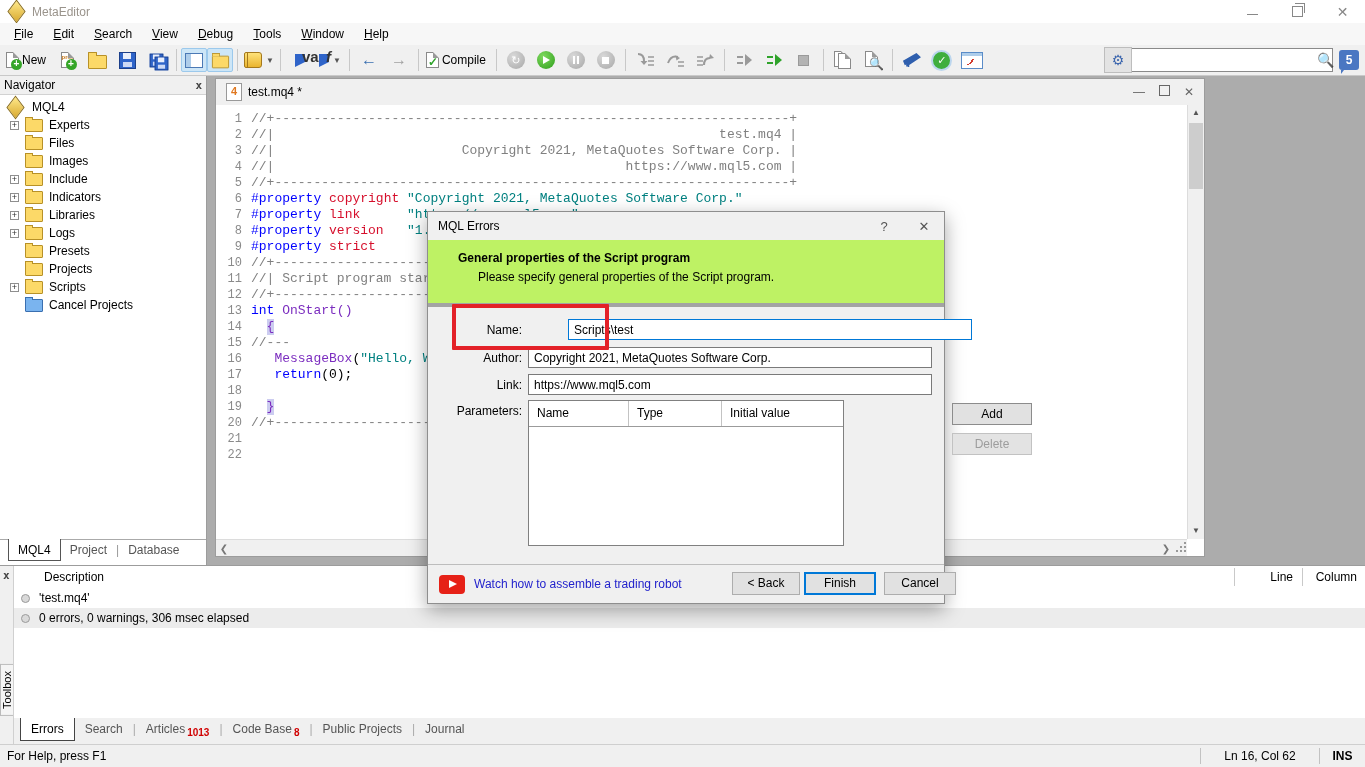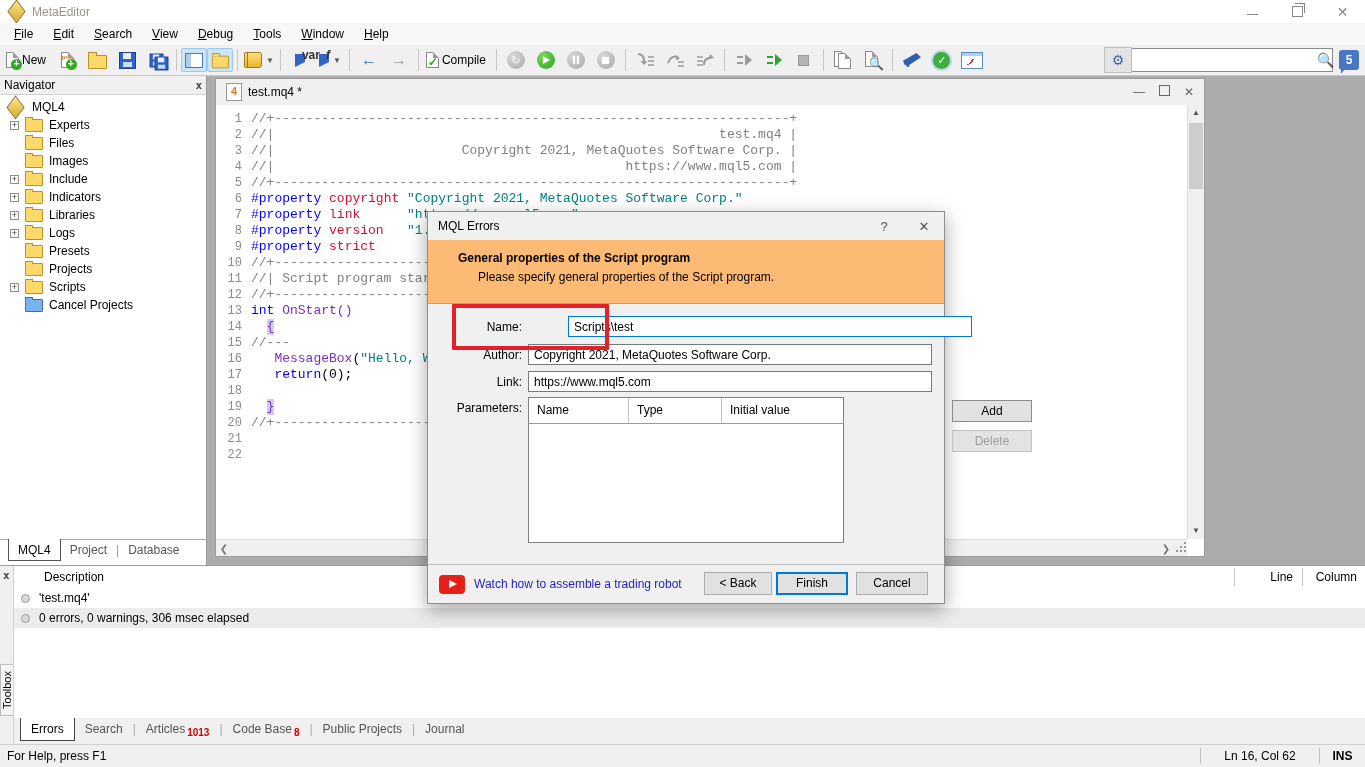--- a/index.html
+++ b/index.html
@@ -45,21 +45,21 @@
   .floppy:after{content:"";position:absolute;left:3px;bottom:1px;width:9px;height:5px;background:#cdd9f5;}
   .floppy2{position:relative;width:19px;height:17px;}
   .floppy2 .f1{position:absolute;left:0;top:0;transform:scale(.8);}
   .floppy2 .f2{position:absolute;left:5px;top:3px;transform:scale(.8);}
   .layout-ico{width:16px;height:13px;background:#fff;border:1px solid #4b79b5;position:relative;}
   .layout-ico:before{content:"";position:absolute;left:0;top:0;width:5px;height:100%;background:#aecdea;}
   .book{width:16px;height:14px;background:linear-gradient(180deg,#ffe27a,#eab42e);border:1px solid #a5791c;border-radius:2px 3px 3px 2px;position:relative;}
   .book:before{content:"";position:absolute;left:2px;top:0;bottom:0;width:1px;background:#a5791c;}
   .flag{width:10px;height:13px;position:relative;}
   .flag:before{content:"";position:absolute;left:0;top:0;border-left:10px solid #2f64c9;border-bottom:5px solid transparent;height:8px;}
-  .flagtxt{font-size:12px;color:#333;position:absolute;top:-6px;left:7px;font-weight:bold;}
+  .flagtxt{font-size:15px;color:#333;position:absolute;top:-6px;left:7px;font-weight:bold;}
   .arrow{font-size:16px;line-height:1;}
   .a-blue{color:#3a6fb0;} .a-gray{color:#a0a0a0;}
   .circ{width:18px;height:18px;border-radius:50%;display:flex;align-items:center;justify-content:center;}
   .c-gray{background:radial-gradient(circle at 35% 30%,#d9d9d9,#a8a8a8);}
   .c-green{background:radial-gradient(circle at 35% 30%,#7ed95e,#2f9e1c);}
   .tri-w{width:0;height:0;border-left:7px solid #fff;border-top:4px solid transparent;border-bottom:4px solid transparent;margin-left:2px;}
   .pause-w{display:flex;gap:2px;} .pause-w i{width:2px;height:8px;background:#fff;}
   .sq-w{width:7px;height:7px;background:#fff;}
   .steps svg{display:block;}
   .runico{display:flex;align-items:center;}
@@ -128,39 +128,39 @@
      radial-gradient(circle 1px at 7px 5px,#999 1px,transparent 1.5px),
      radial-gradient(circle 1px at 11px 5px,#999 1px,transparent 1.5px),
      radial-gradient(circle 1px at 11px 1px,#999 1px,transparent 1.5px);}
 
   
   .dialog{left:427px;top:211px;width:518px;height:393px;background:#f0f0f0;border:1px solid #8e8e8e;
           box-shadow:0 6px 18px rgba(0,0,0,.35);box-sizing:border-box;z-index:40;}
   .dlg-titlebar{height:28px;display:flex;align-items:center;padding-left:10px;}
   .dlg-title{flex:1;}
   .dlg-help,.dlg-close{width:40px;text-align:center;color:#555;font-size:13px;}
-  .dlg-header{height:63px;background:#fdba74;border-bottom:1px solid #a3a3a3;position:relative;}
+  .dlg-header{height:63px;background:#bef264;border-bottom:4px solid #a3a3a3;position:relative;}
   .dlg-heading{position:absolute;left:30px;top:11px;font-weight:bold;}
   .dlg-sub{position:absolute;left:50px;top:30px;}
   .fieldlabel{position:absolute;width:76px;text-align:right;left:18px;}
   .dinput{position:absolute;left:100px;width:404px;height:21px;box-sizing:border-box;border:1px solid #7a7a7a;background:#fff;
           font-family:"Liberation Sans",sans-serif;font-size:12px;padding:0 5px;}
   .dinput.focus{border:1px solid #0078d7;margin-left:40px;}
   .ptable{position:absolute;left:100px;top:275px;width:316px;height:146px;background:#fff;border:1px solid #808080;box-sizing:border-box;}
   .pt-head{display:flex;height:25px;border-bottom:1px solid #9b9b9b;}
   .pt-cell{padding:5px 0 0 8px;box-sizing:border-box;border-right:1px solid #c3c3c3;}
   .pt-cell:last-child{border-right:none;}
   .dbtn{position:absolute;left:524px;width:80px;height:22px;background:#e1e1e1;border:1px solid #8c8c8c;
         text-align:center;line-height:20px;box-sizing:border-box;}
   .dbtn.disabled{background:#e3e3e3;border-color:#c2c2c2;color:#9d9d9d;}
   .dlg-footer{position:absolute;left:0;right:0;bottom:0;height:38px;border-top:1px solid #bdbdbd;}
   .yt{position:absolute;left:11px;top:10px;width:26px;height:19px;background:#e62117;border-radius:4px;}
   .yt:before{content:"";position:absolute;left:10px;top:5px;border-left:8px solid #fff;border-top:4.5px solid transparent;border-bottom:4.5px solid transparent;}
   .videolink{position:absolute;left:46px;top:12px;color:#2222cc;}
-  .fbtn{position:absolute;top:7px;height:23px;background:#e1e1e1;border:1px solid #adadad;text-align:center;line-height:21px;box-sizing:border-box;}
+  .fbtn{position:absolute;top:7px;height:23px;background:#e1e1e1;border:1px solid #adadad;text-align:center;line-height:21px;box-sizing:border-box;margin-left:28px;}
   .fbtn.back{left:276px;width:68px;}
   .fbtn.finish{left:348px;width:72px;border:2px solid #0078d7;line-height:19px;}
   .fbtn.cancel{left:428px;width:72px;}
   .red-annotation{left:452px;top:304px;width:149px;height:38px;border:4px solid #e32128;z-index:50;border-radius:1px;}
 
   
   .toolbox{left:0;top:565px;width:1365px;height:179px;background:#fff;border-top:1px solid #9c9c9c;box-sizing:border-box;}
   .tb-strip{position:absolute;left:0;top:0;width:14px;height:100%;background:#f0f0f0;border-right:1px solid #d0d0d0;box-sizing:border-box;}
   .tb-strip .closex{position:absolute;top:3px;left:3px;}
   .tb-vlabel{position:absolute;bottom:28px;left:0px;writing-mode:vertical-rl;transform:rotate(180deg);font-size:11px;color:#000;

